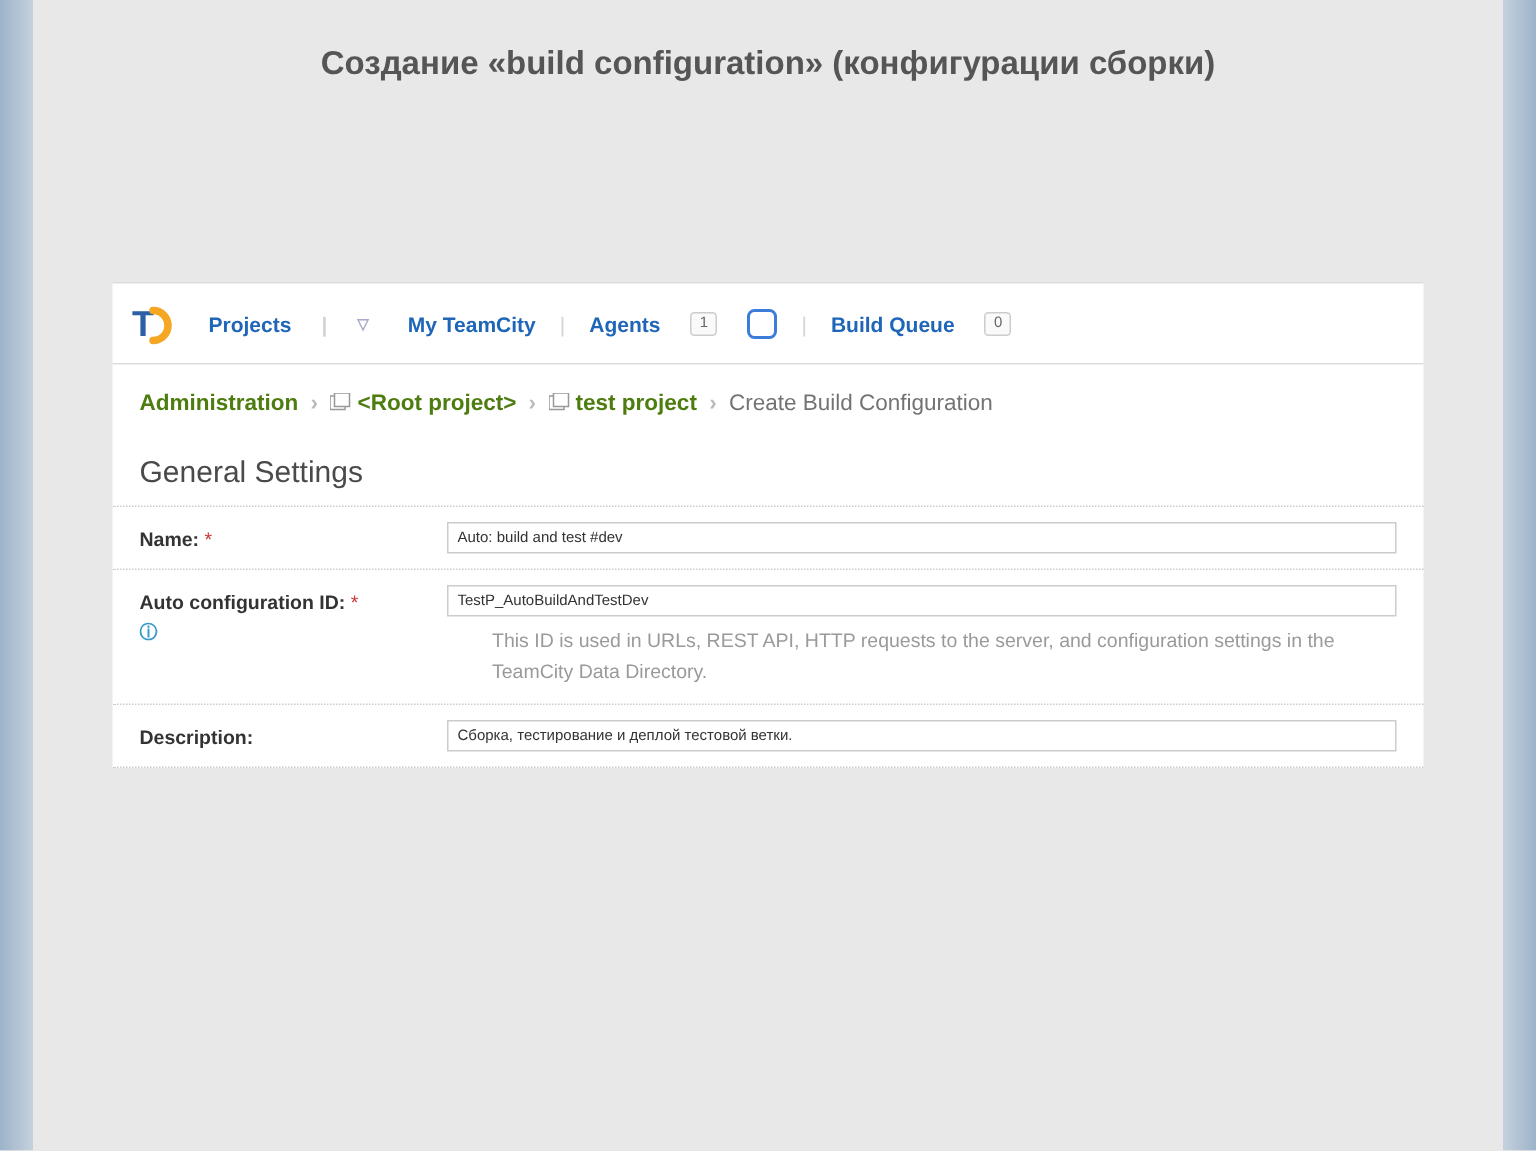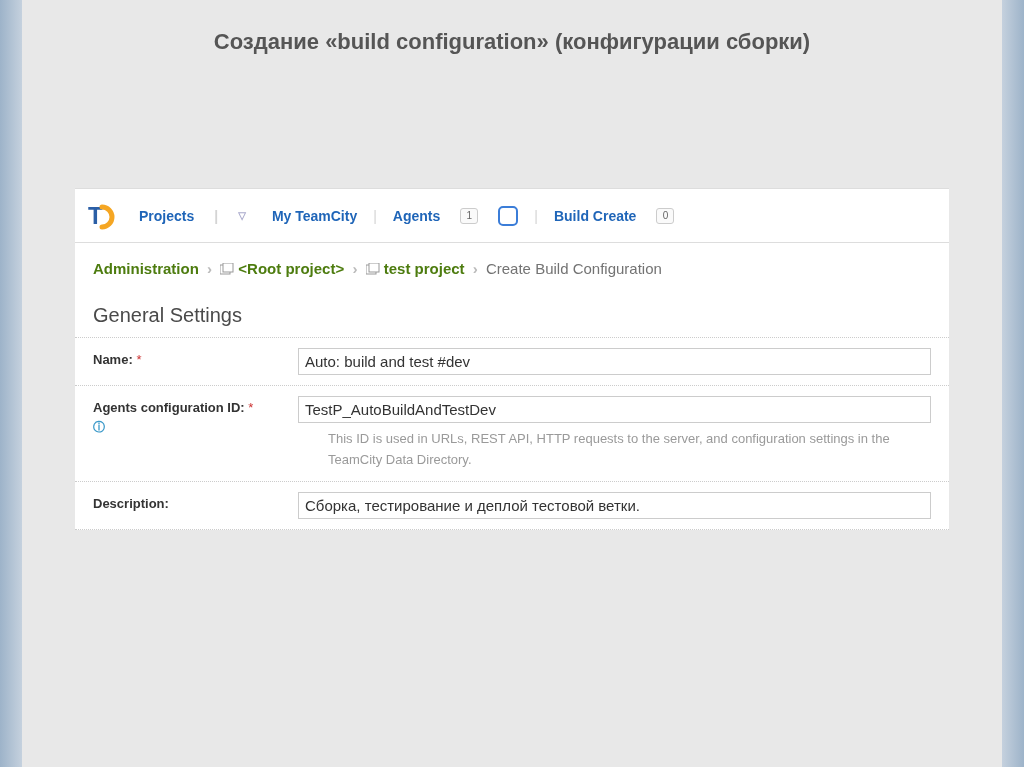--- a/index.html
+++ b/index.html
@@ -104,21 +104,21 @@
     color: #333;
     padding-top: 4px;
   }
   .req { color: #c33; font-weight: normal; }
   .help-icon { color: #3b99c9; font-size: 12px; display: inline-block; margin-top: 4px; }
   .form-field { flex: 1; }
   .form-input {
     width: 100%;
     border: 1px solid #ccc;
     padding: 4px 6px;
-    font-size: 15px;
+    font-size: 10px;
     color: #333;
     font-family: inherit;
   }
   .form-hint {
     font-size: 13px;
     color: #9a9a9a;
     margin-top: 6px;
     line-height: 1.6;
     margin-left: 30px;
   }
@@ -147,21 +147,21 @@
     </span>
     <span class="nav-link">My TeamCity</span>
     <span class="nav-sep">|</span>
     <span class="nav-link">
       <span>Agents</span>
       <span class="badge">1</span>
       <span class="empty-box"></span>
     </span>
     <span class="nav-sep">|</span>
     <span class="nav-link">
-      <span>Build Create</span>
+      <span>Build Queue</span>
       <span class="badge">0</span>
     </span>
   </div>
 
   <div class="breadcrumb">
     <span class="bc-link">Administration</span>
     <span class="chev">›</span>
     <span class="stack-icon">
       <svg width="14" height="12">
           <rect x="0" y="2" width="10" height="9" fill="none" stroke="#999"></rect>
@@ -188,21 +188,21 @@
       <span>Name:</span>
       <span class="req">*</span>
     </div>
     <div class="form-field">
       <input class="form-input" type="text" value="Auto: build and test #dev" style="">
     </div>
   </div>
 
   <div class="form-row">
     <div class="form-label">
-      <span>Agents configuration ID:</span>
+      <span>Auto configuration ID:</span>
       <span class="req">*</span><br>
       <span class="help-icon">ⓘ</span>
     </div>
     <div class="form-field">
       <input class="form-input" type="text" value="TestP_AutoBuildAndTestDev" style="">
       <div class="form-hint">This ID is used in URLs, REST API, HTTP requests to the server, and configuration settings in the TeamCity Data Directory.</div>
     </div>
   </div>
 
   <div class="form-row">

